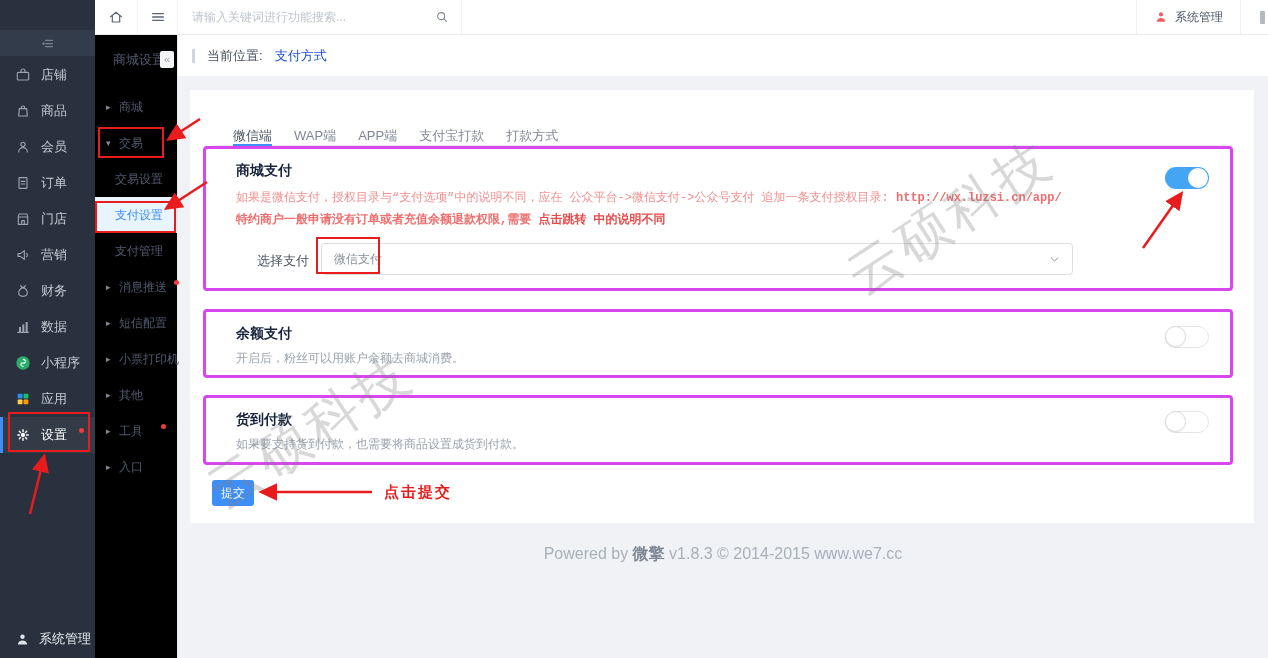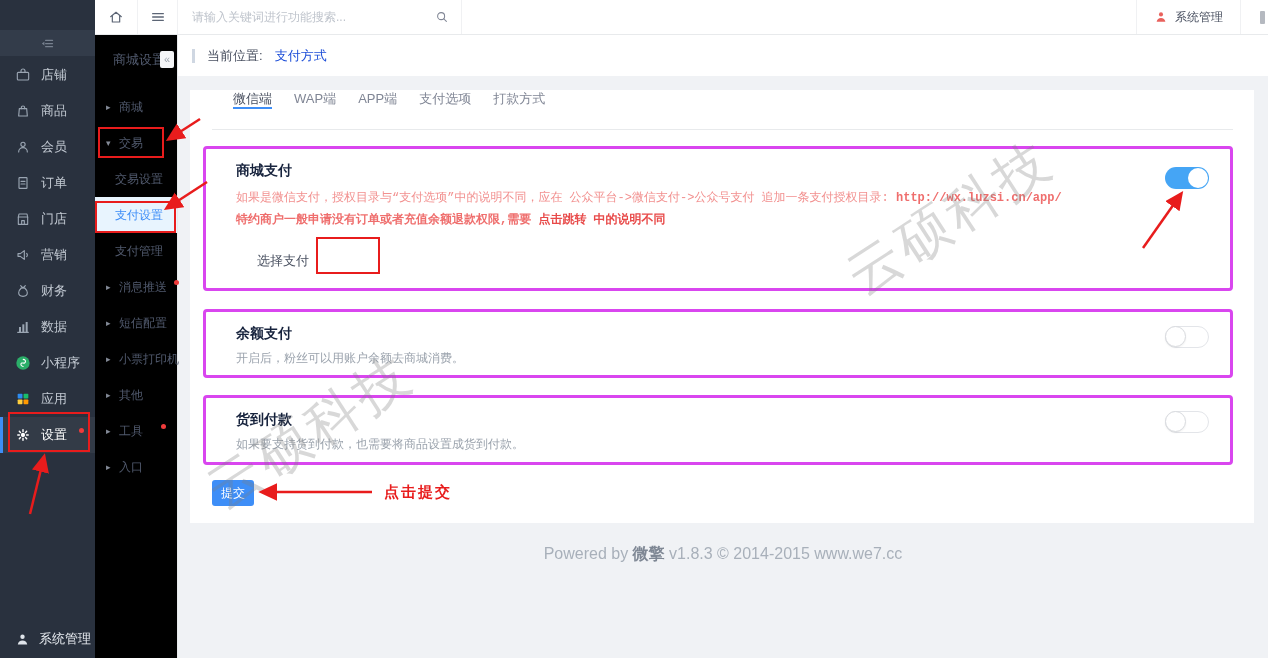--- a/index.html
+++ b/index.html
@@ -65,22 +65,22 @@
 
   
   .content{position:absolute;left:178px;top:35px;width:1090px;height:623px;z-index:1;}
   .breadcrumb{position:absolute;top:0;left:0;right:0;height:41px;background:#fff;
               display:flex;align-items:center;padding-left:14px;gap:12px;}
   .bc-bar{width:3px;height:14px;background:#cfd7e2;}
   .bc-label{font-size:13px;color:#495060;}
   .bc-current{font-size:13px;color:#1d4ed8;cursor:pointer;}
 
   .card{position:absolute;left:12px;top:55px;width:1064px;height:433px;background:#fff;}
-  .tabs{position:absolute;top:0;left:22px;right:21px;height:40px;border-bottom:1px solid #e8eaec;
-        display:flex;align-items:flex-start;gap:22px;padding-left:21px;}
+  .tabs{position:absolute;top:16px;left:22px;right:21px;height:40px;border-bottom:1px solid #e8eaec;
+        display:flex;align-items:flex-end;gap:22px;padding-left:21px;}
   .tab{font-size:13px;color:#808695;display:flex;align-items:center;position:relative;cursor:pointer;white-space:nowrap;}
   .tab.active{color:#495060;}
   .tab.active::after{content:"";position:absolute;bottom:-1px;left:0;right:0;height:2px;background:#3e8ef7;}
 
   .sections{position:absolute;left:13px;top:56px;width:1030px;}
   .sec{position:absolute;left:0;width:1030px;border:3px solid #d946ef;border-radius:4px;background:#fff;font-family:Liberation Mono, monospace;}
   #sec-0{top:0;height:145px;}
   #sec-1{top:163px;height:69px;}
   #sec-2{top:249px;height:70px;}
   .sec-title{position:absolute;top:13px;left:30px;font-size:14px;font-weight:bold;color:#17233d;}
@@ -352,30 +352,38 @@
       <span class="bc-bar"></span>
       <span class="bc-label">当前位置:</span>
       <span class="bc-current">支付方式</span>
     </div>
 
     <div class="card">
       <div class="tabs">
           <div class="tab active">微信端</div>
           <div class="tab">WAP端</div>
           <div class="tab">APP端</div>
-          <div class="tab">支付选项</div>
+          <div class="tab">支付宝打款</div>
           <div class="tab">打款方式</div>
         </div>
       <div class="sections">
           <div class="sec" id="sec-0">
             <div class="sec-title">商城支付</div>
             <div class="red-line l1"><span class="rl-light">如果是微信支付，授权目录与“支付选项”中的说明不同，应在 公众平台-&gt;微信支付-&gt;公众号支付 追加一条支付授权目录: </span><span class="rl-bold">http://wx.luzsi.cn/app/</span></div>
             <div class="red-line l2"><span class="rl-bold">特约商户一般申请没有订单或者充值余额退款权限,需要 </span><span class="rl-strong">点击跳转</span><span class="rl-bold"> </span><span class="rl-strong">中的说明不同</span></div>
             <div class="select-row">
               <span class="select-label">选择支付</span>
+              <div class="select-box">
+                <span class="select-value">微信支付</span>
+                <span class="select-chevron">
+                  <svg viewBox="0 0 24 24" fill="none" stroke="currentColor" stroke-width="2" stroke-linecap="round" stroke-linejoin="round">
+                    <path d="M5 8.5l7 7 7-7"></path>
+                  </svg>
+                </span>
+              </div>
             </div>
             <div class="toggle on">
               <span class="knob"></span>
             </div>
           </div>
           <div class="sec" id="sec-1">
             <div class="sec-title">余额支付</div>
             <div class="sec-desc">开启后，粉丝可以用账户余额去商城消费。</div>
             <div class="toggle off">
               <span class="knob"></span>

